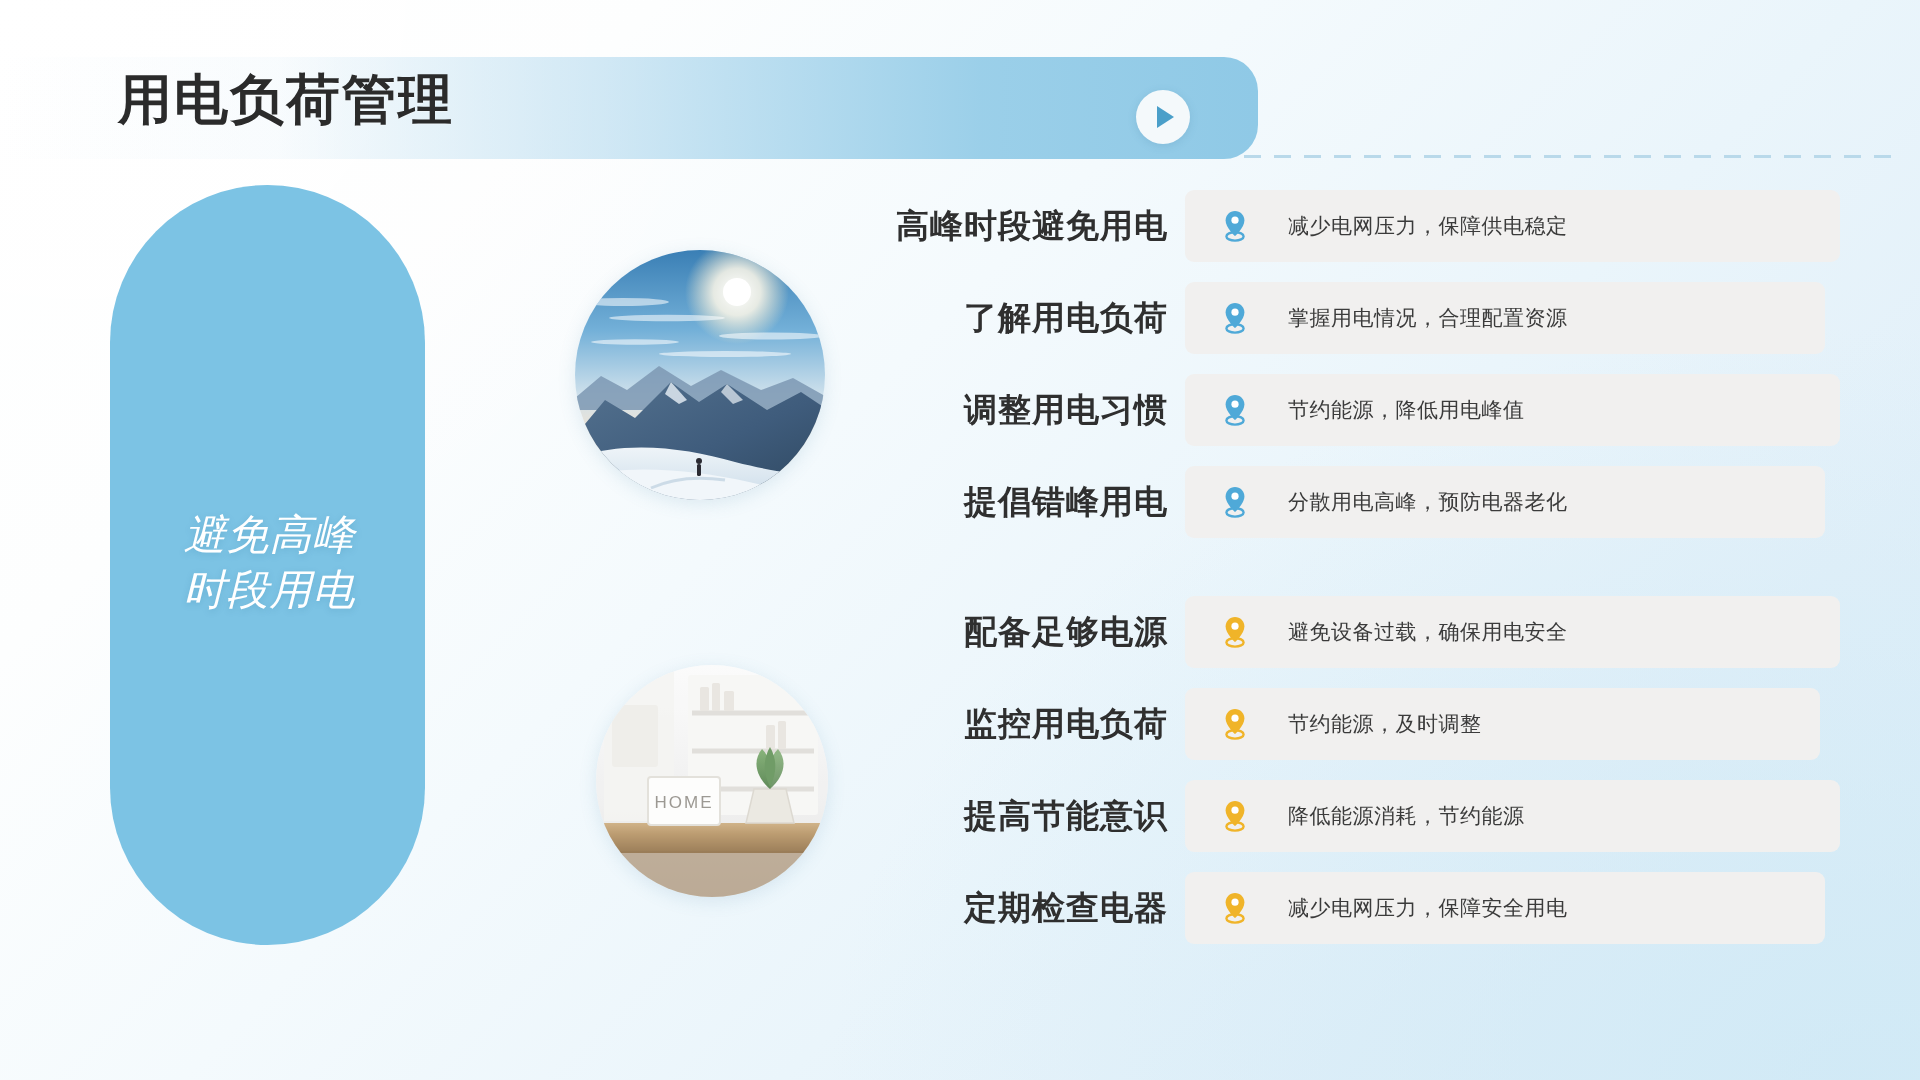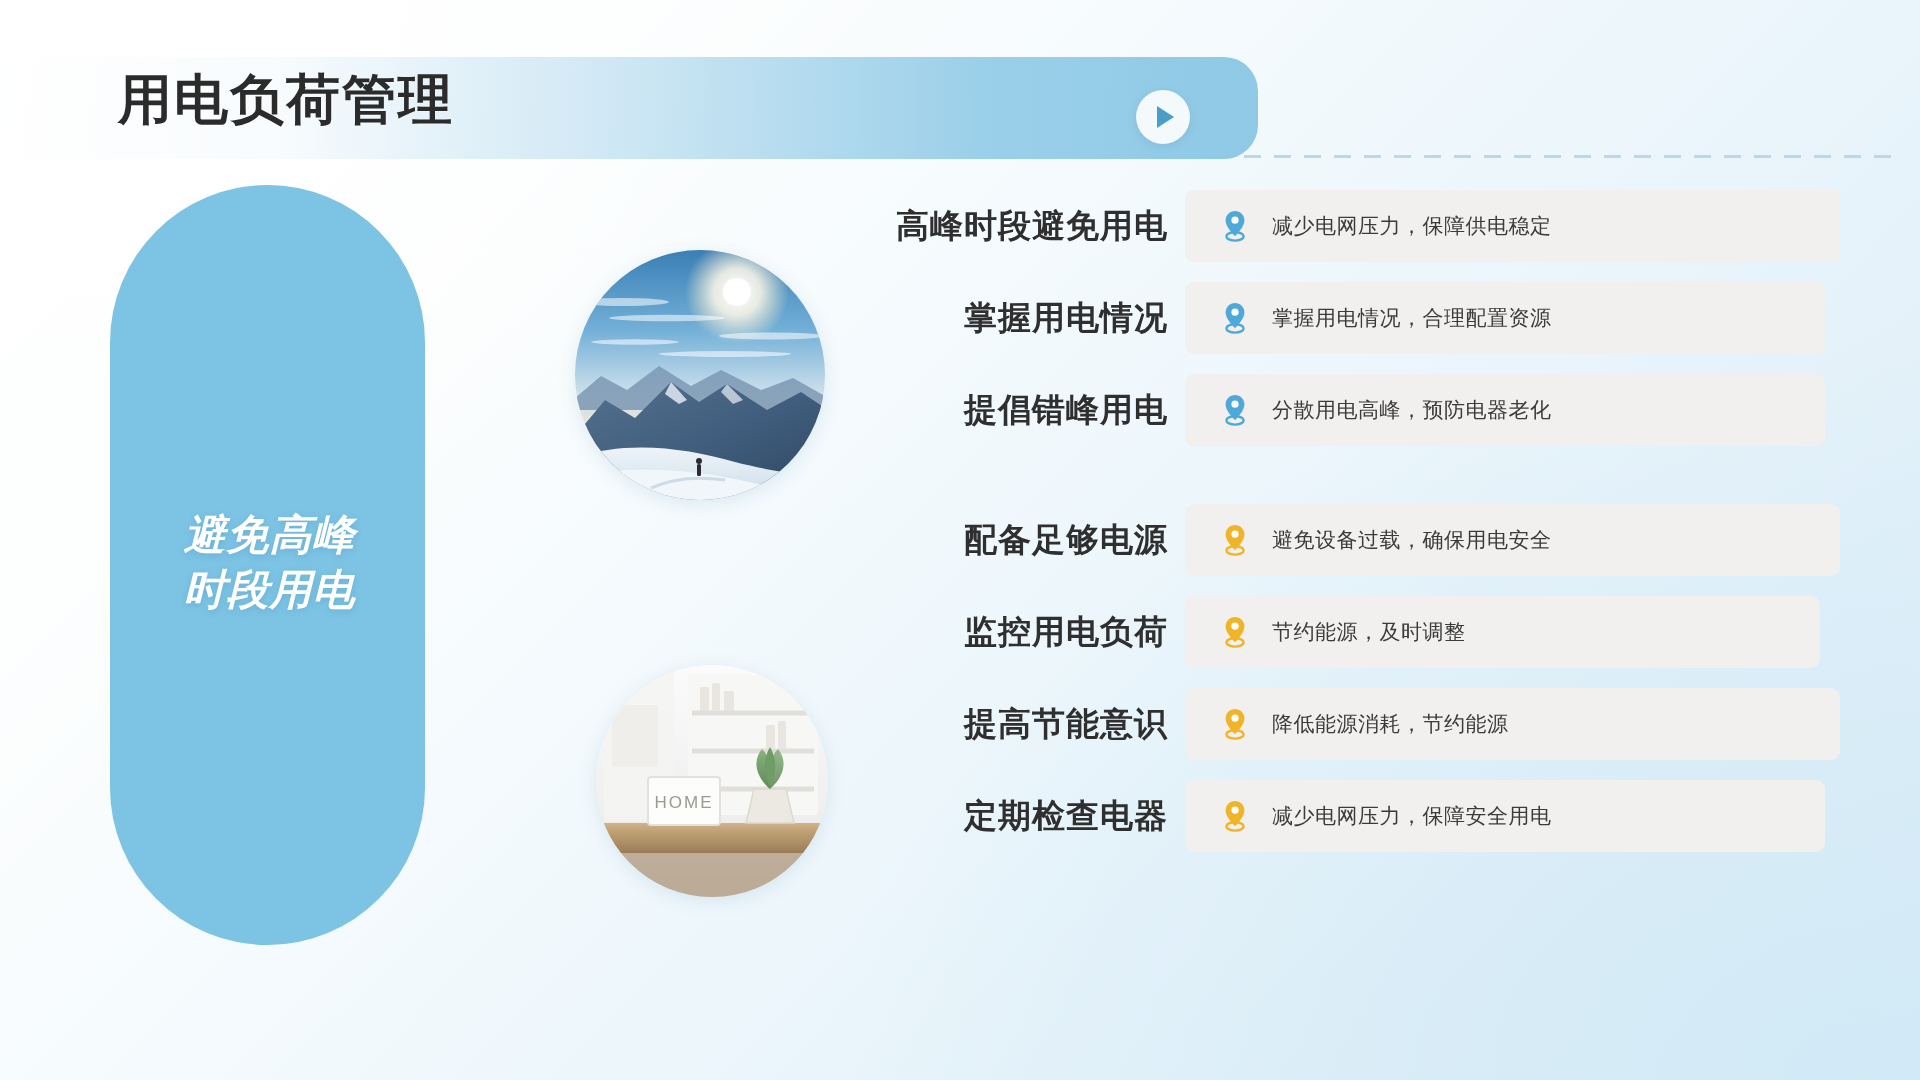--- a/index.html
+++ b/index.html
@@ -75,21 +75,21 @@
   #left-pill {
     position:absolute; left:110px; top:185px; width:315px; height:760px;
     border-radius:158px;
     background:#7cc3e4;
   }
   #left-pill-label {
     position:absolute; left:4px; right:0; top:50%;
     transform:translateY(-52%);
     text-align:center;
     color:#ffffff;
-    font-size:42px; font-weight:bold; font-style:italic;
+    font-size:42px; font-weight:normal; font-style:italic;
     line-height:1.32; letter-spacing:1px;
     text-shadow:0 2px 6px rgba(60,130,170,.28);
     white-space:pre-line;
   }
 
   
   .photo-circle {
     position:absolute; border-radius:50%; overflow:hidden;
     box-shadow:0 4px 18px rgba(90,140,175,.16);
   }
@@ -118,21 +118,21 @@
   .row-card.wide  { width:655px; }
   .row-card.mid   { width:640px; }
   .row-card.short { width:635px; }
   .row-inner {
     position:relative; z-index:2;
     display:flex; align-items:center; height:72px; flex:1;
     padding-left:30px;
   }
   .pin-icon { width:30px; height:34px; flex:0 0 auto; }
   .row-desc {
-    margin-left:22px;
+    margin-left:38px;
     font-size:21px; color:#3b3b3b; letter-spacing:.5px; white-space:nowrap;
   }
 </style>
 </head>
 <body>
 
 <div id="slide">
 
   <div id="bg-wash-tl"></div>
   <div id="bg-wash-br"></div>
@@ -264,31 +264,43 @@
           <path d="M15 2 C9.8 2 5.6 6.2 5.6 11.4 C5.6 18.4 15 27 15 27 C15 27 24.4 18.4 24.4 11.4 C24.4 6.2 20.2 2 15 2 Z" fill="#4fa9d8"></path>
           <circle cx="15" cy="11.2" r="3.6" fill="#ffffff"></circle>
           <ellipse cx="15" cy="27.4" rx="8.6" ry="4.2" fill="none" stroke="#4fa9d8" stroke-width="2.4"></ellipse>
         </svg>
         <div class="row-desc">减少电网压力，保障供电稳定</div>
       </div>
     </div>
 
     <div class="list-row">
       <div class="row-card mid"></div>
-      <div class="row-title">掌握用电情况</div>
+      <div class="row-title">了解用电负荷</div>
       <div class="row-inner">
         <svg class="pin-icon" viewBox="0 0 30 34">
           <path d="M15 2 C9.8 2 5.6 6.2 5.6 11.4 C5.6 18.4 15 27 15 27 C15 27 24.4 18.4 24.4 11.4 C24.4 6.2 20.2 2 15 2 Z" fill="#4fa9d8"></path>
           <circle cx="15" cy="11.2" r="3.6" fill="#ffffff"></circle>
           <ellipse cx="15" cy="27.4" rx="8.6" ry="4.2" fill="none" stroke="#4fa9d8" stroke-width="2.4"></ellipse>
         </svg>
         <div class="row-desc">掌握用电情况，合理配置资源</div>
       </div>
     </div>
 
+    <div class="list-row">
+      <div class="row-card wide"></div>
+      <div class="row-title">调整用电习惯</div>
+      <div class="row-inner">
+        <svg class="pin-icon" viewBox="0 0 30 34">
+          <path d="M15 2 C9.8 2 5.6 6.2 5.6 11.4 C5.6 18.4 15 27 15 27 C15 27 24.4 18.4 24.4 11.4 C24.4 6.2 20.2 2 15 2 Z" fill="#4fa9d8"></path>
+          <circle cx="15" cy="11.2" r="3.6" fill="#ffffff"></circle>
+          <ellipse cx="15" cy="27.4" rx="8.6" ry="4.2" fill="none" stroke="#4fa9d8" stroke-width="2.4"></ellipse>
+        </svg>
+        <div class="row-desc">节约能源，降低用电峰值</div>
+      </div>
+    </div>
 
     <div class="list-row gap-after">
       <div class="row-card mid"></div>
       <div class="row-title">提倡错峰用电</div>
       <div class="row-inner">
         <svg class="pin-icon" viewBox="0 0 30 34">
           <path d="M15 2 C9.8 2 5.6 6.2 5.6 11.4 C5.6 18.4 15 27 15 27 C15 27 24.4 18.4 24.4 11.4 C24.4 6.2 20.2 2 15 2 Z" fill="#4fa9d8"></path>
           <circle cx="15" cy="11.2" r="3.6" fill="#ffffff"></circle>
           <ellipse cx="15" cy="27.4" rx="8.6" ry="4.2" fill="none" stroke="#4fa9d8" stroke-width="2.4"></ellipse>
         </svg>

